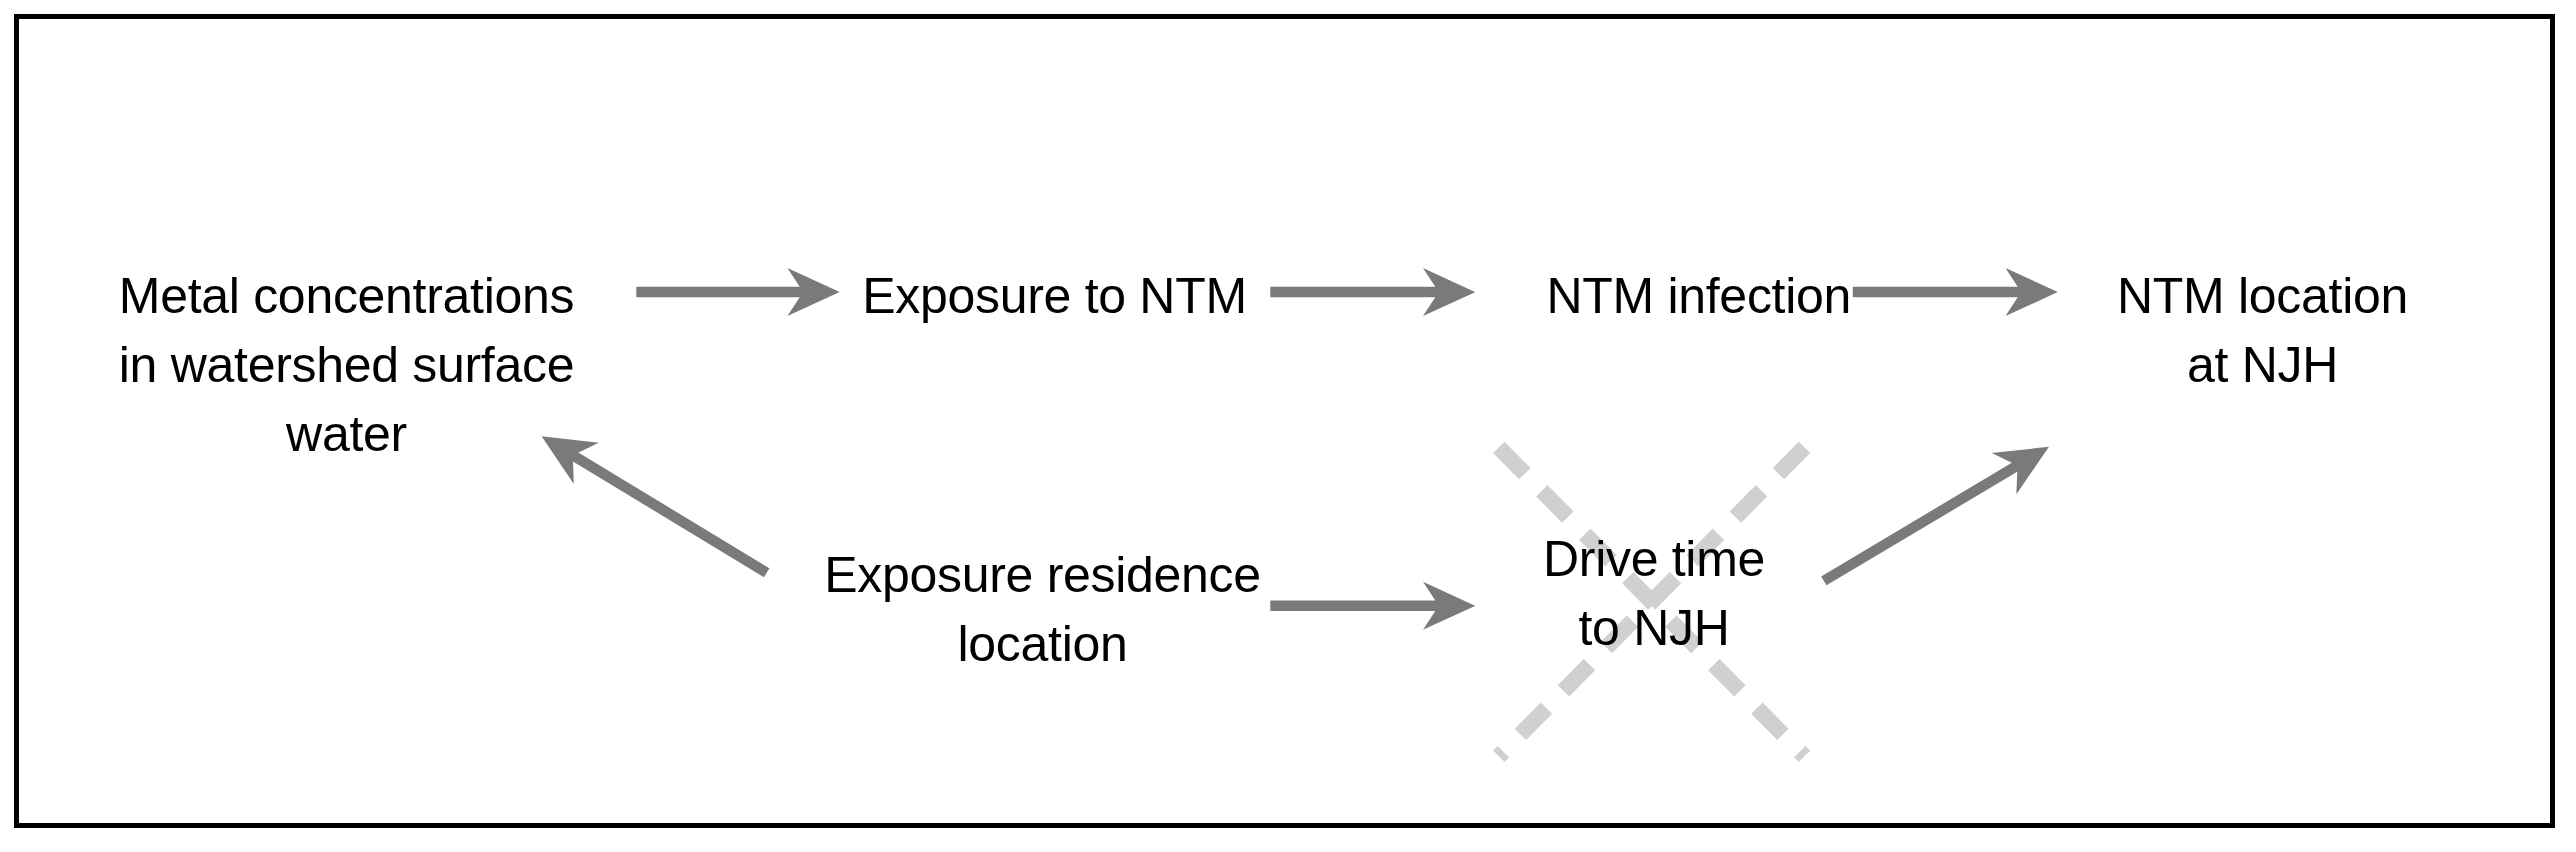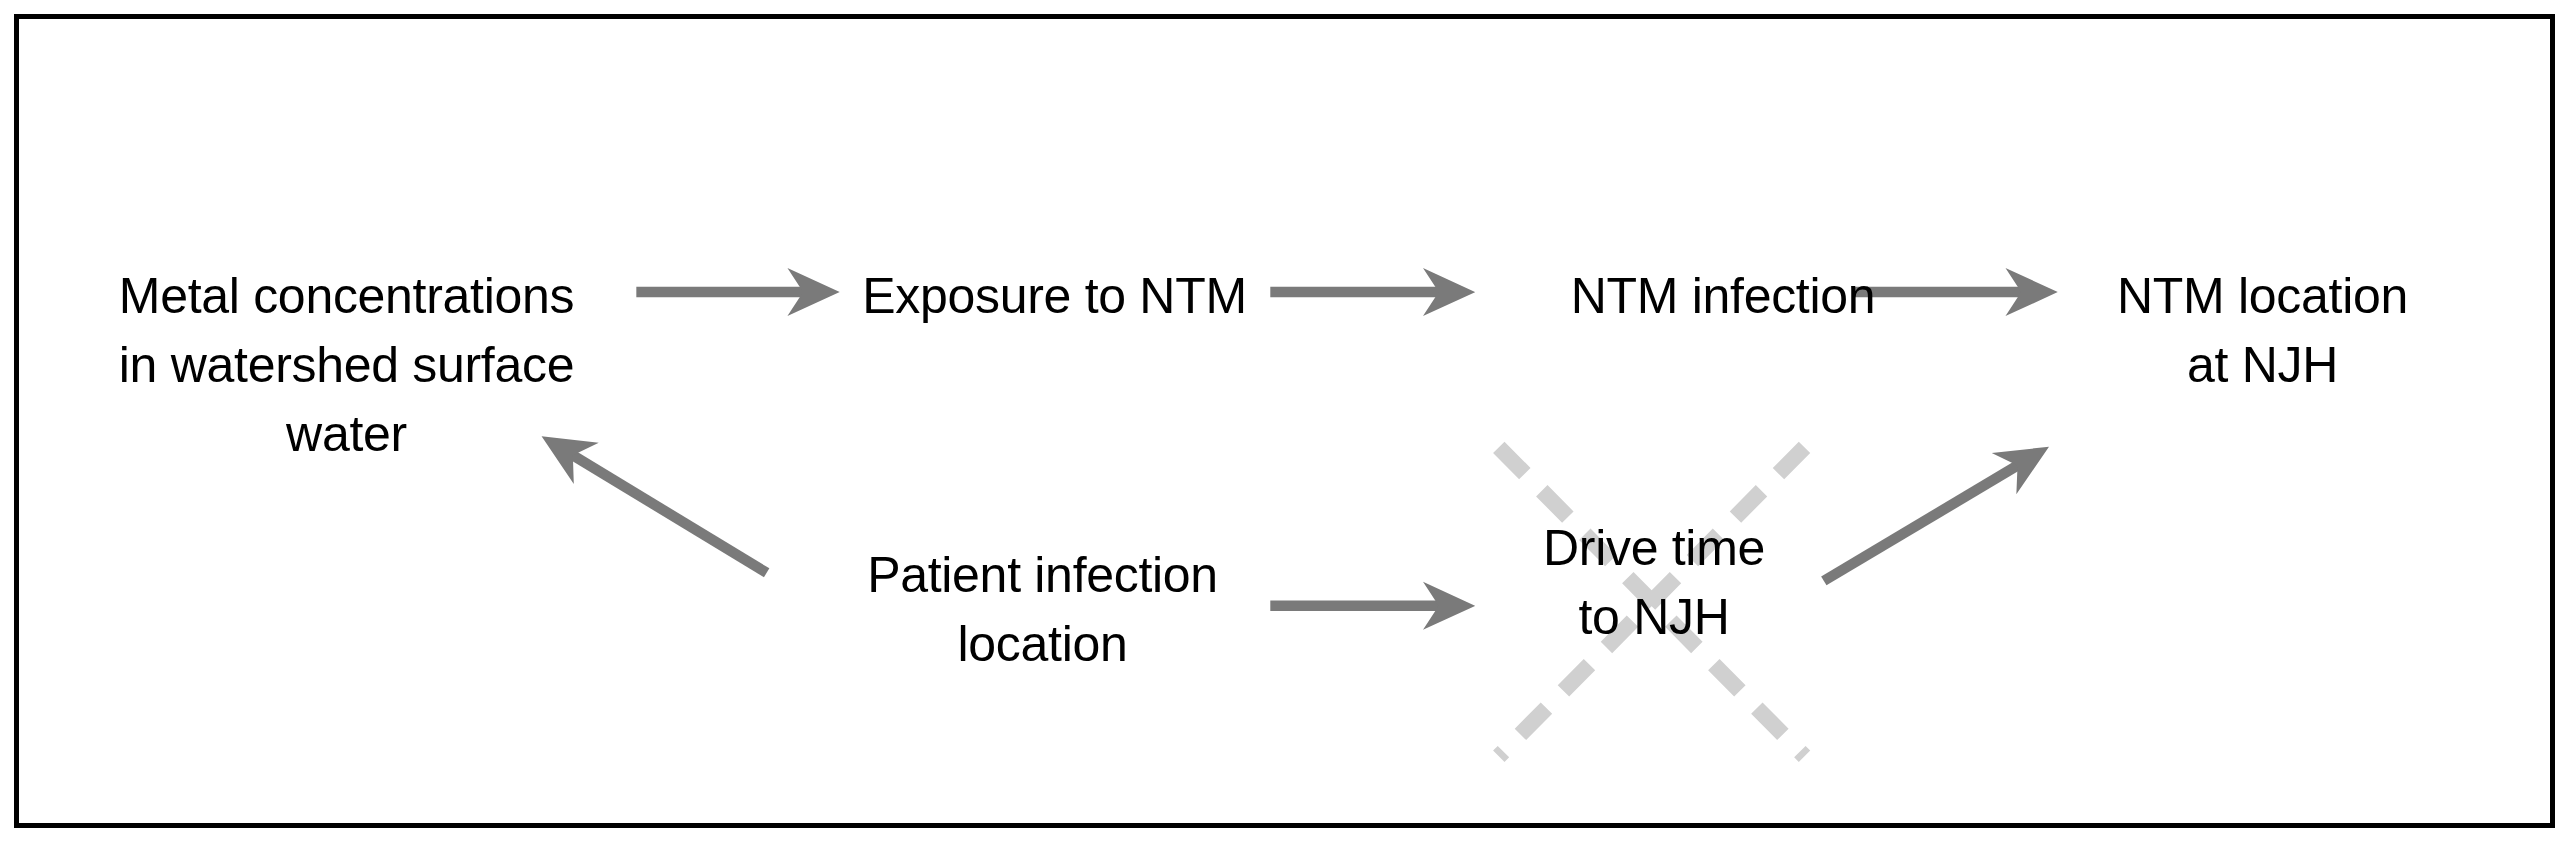--- a/index.html
+++ b/index.html
@@ -43,37 +43,38 @@
     top: 262px;
     width: 531px;
   }
   #node-exposure {
     left: 837px;
     top: 262px;
     width: 435px;
     text-align: center;
   }
   #node-infection {
-    left: 1538px;
+    left: 1481px;
     top: 262px;
     width: 370px;
+    text-align: right;
   }
   #node-treatment {
     left: 2061px;
     top: 262px;
     width: 403px;
   }
   #node-residence {
     left: 813px;
     top: 541px;
     width: 459px;
   }
   #node-drivetime {
     left: 1481px;
-    top: 514px;
+    top: 525px;
     width: 346px;
   }
   .arrow-layer {
     position: absolute;
     left: 0;
     top: 0;
     width: 2576px;
     height: 852px;
     pointer-events: none;
   }
@@ -114,20 +115,20 @@
 in watershed surface
 water</div>
 
   <div class="node" id="node-exposure">Exposure to NTM</div>
 
   <div class="node" id="node-infection">NTM infection</div>
 
   <div class="node" id="node-treatment">NTM location
 at NJH</div>
 
-  <div class="node" id="node-residence">Patient infection
+  <div class="node" id="node-residence">Exposure residence
 location</div>
 
   <div class="node" id="node-drivetime">Drive time
 to NJH</div>
 
 </div>
 
 
 </body></html>

